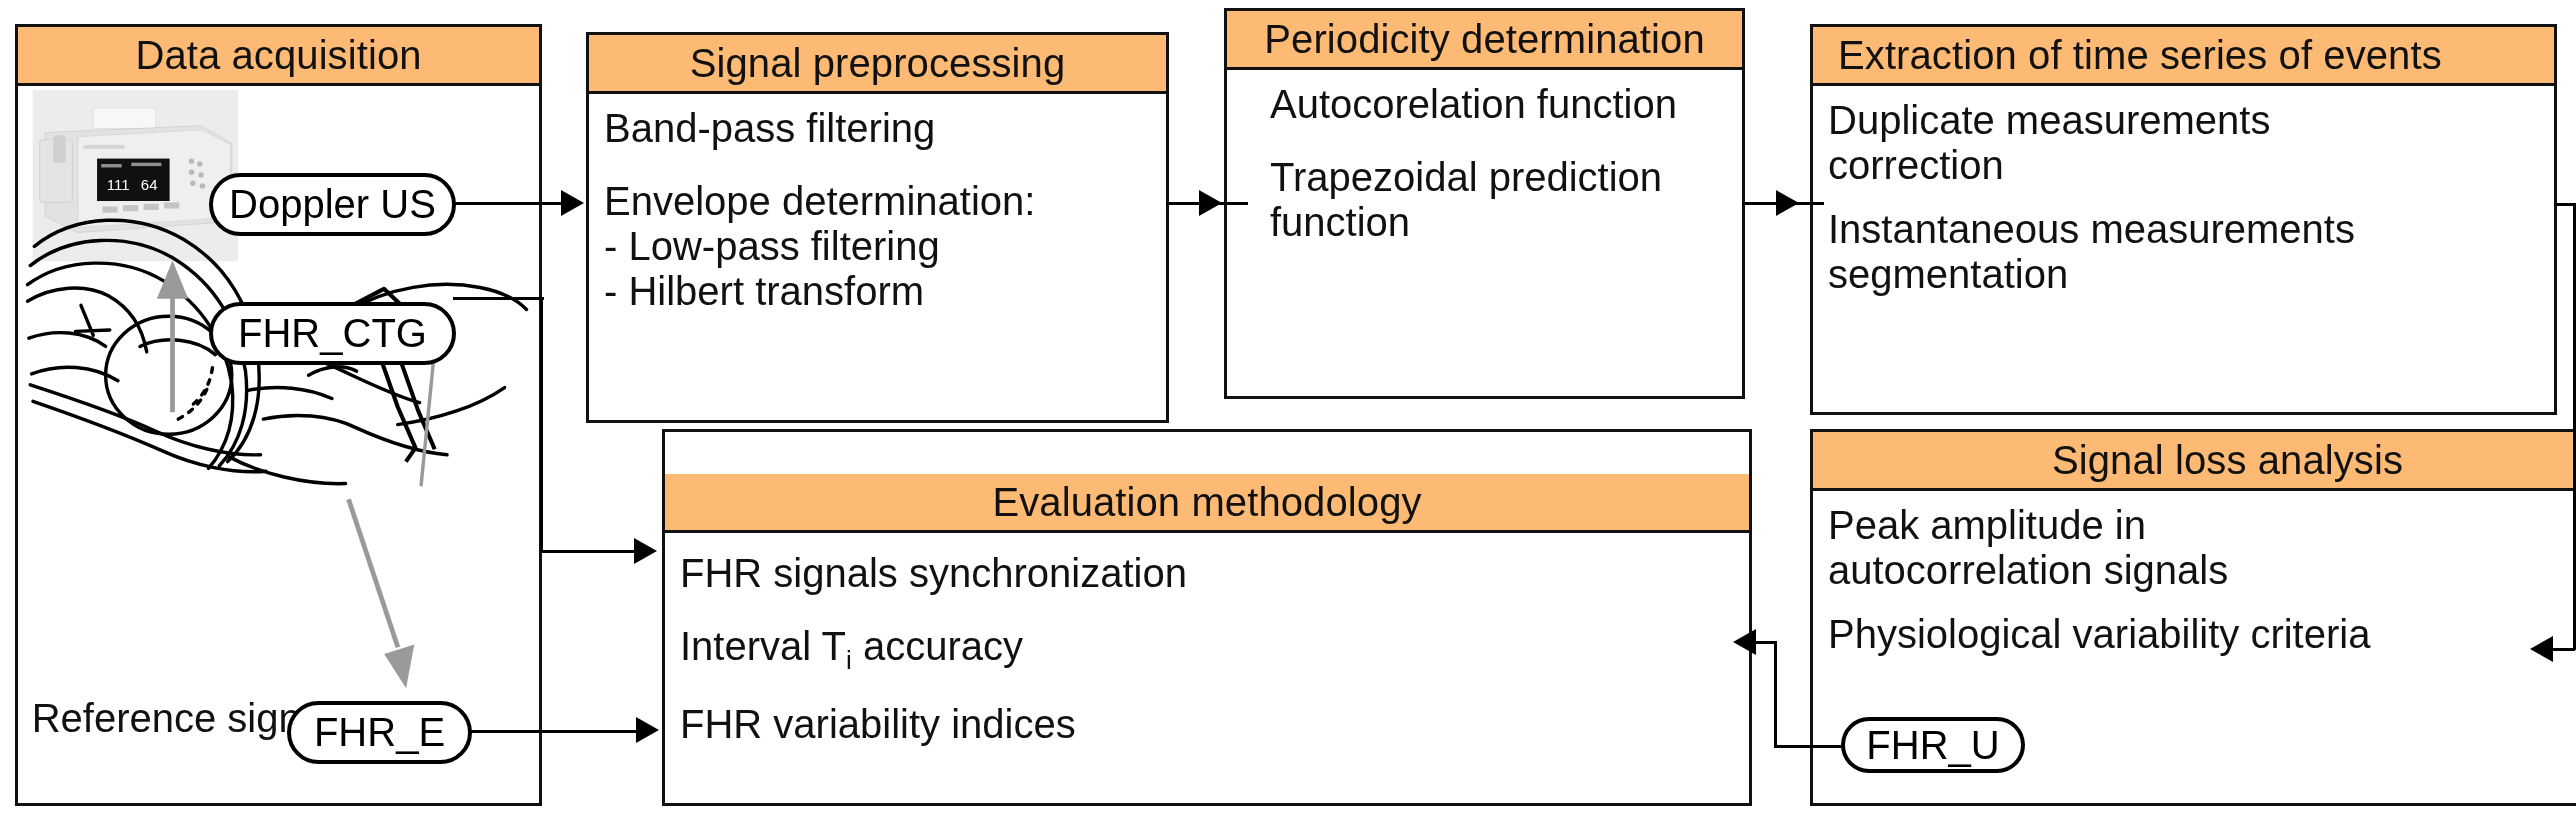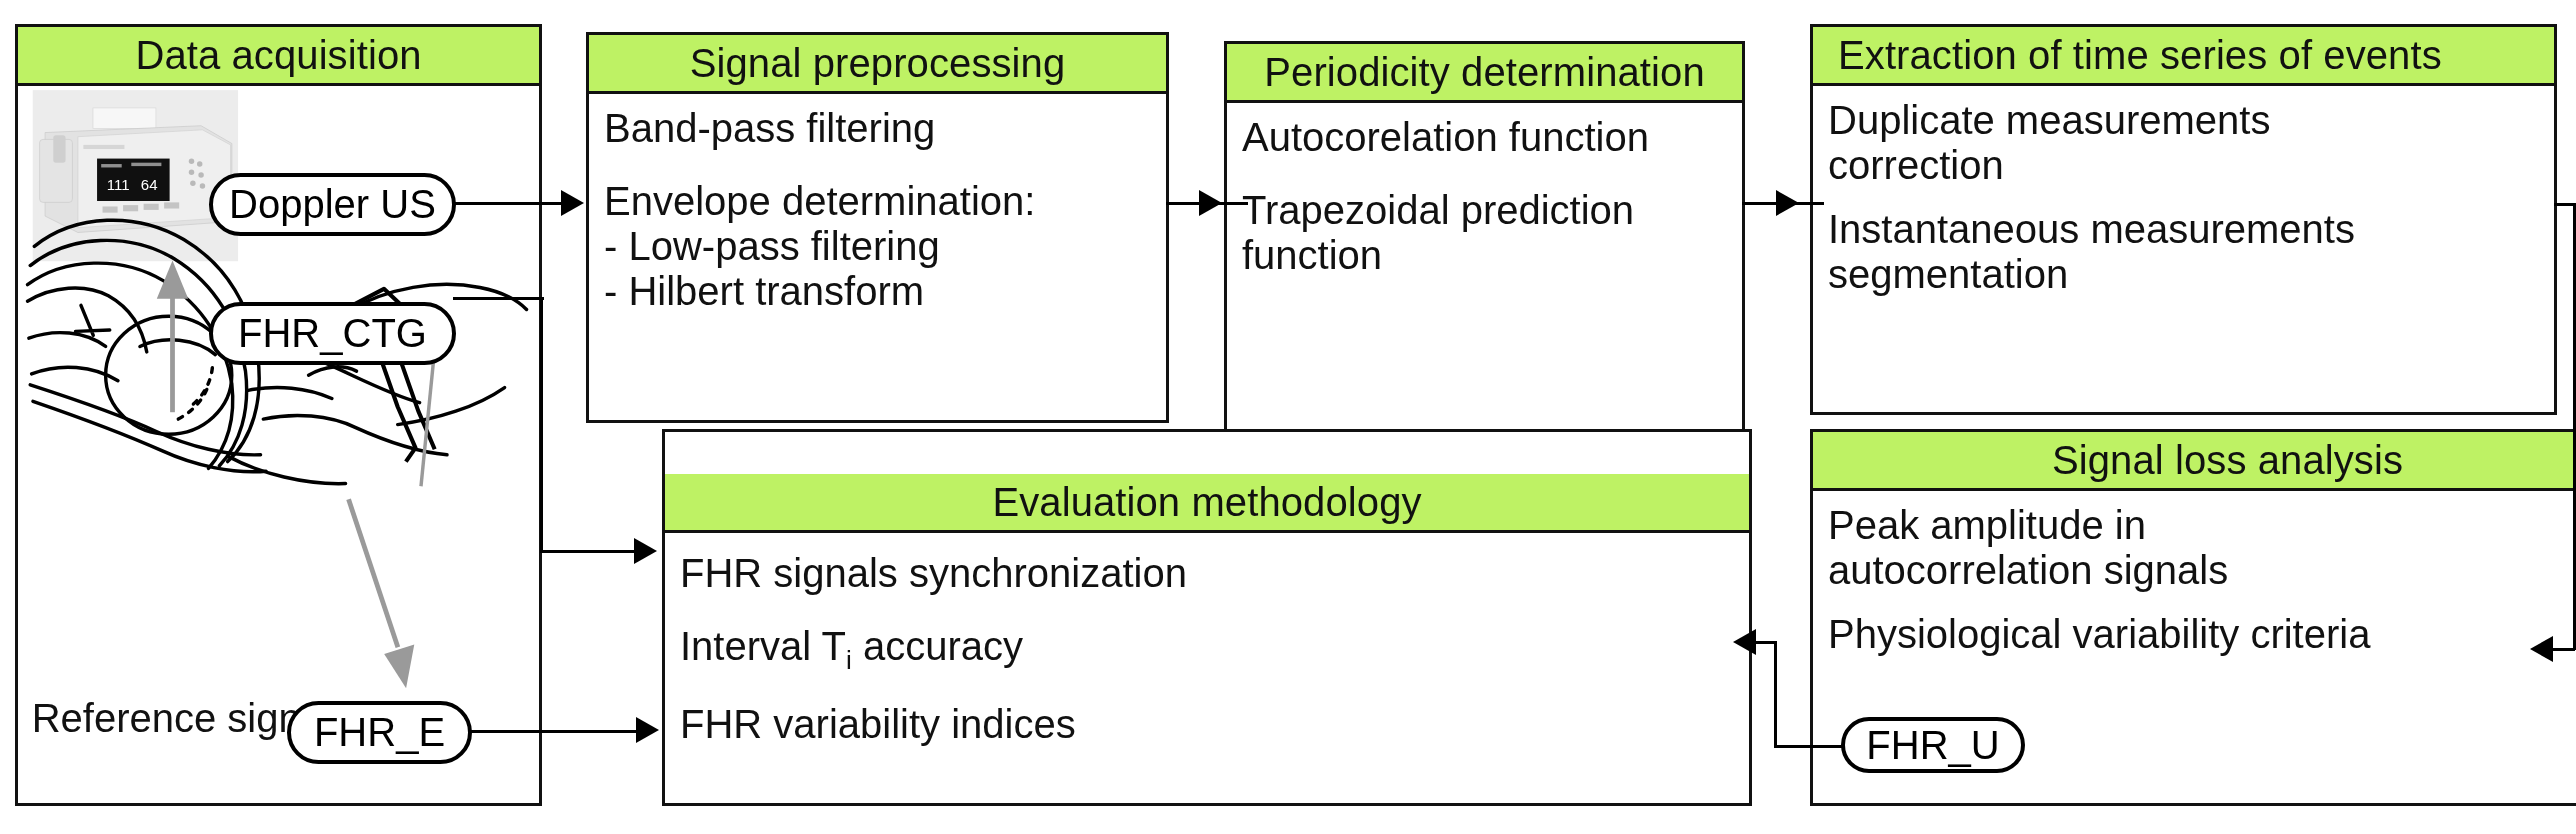--- a/index.html
+++ b/index.html
@@ -1,21 +1,21 @@
 <!DOCTYPE html>
 <html style="font-size:11px"><head>
 <meta charset="utf-8">
 <style>
   html,body{margin:0;padding:0;background:#ffffff;}
   body{font-family:"Liberation Sans", sans-serif;}
   #stage{position:relative;width:2576px;height:834px;background:#fff;overflow:hidden;}
 
   
   .box{position:absolute;box-sizing:border-box;border:3.4px solid #111;background:#ffffff;}
-  .box-hdr{box-sizing:border-box;width:100%;background:#bef264;border-bottom:3.4px solid #111;
+  .box-hdr{box-sizing:border-box;width:100%;background:#fdba74;border-bottom:3.4px solid #111;
            display:flex;align-items:center;justify-content:center;
            font-size:40px;color:#111;letter-spacing:0.1px;}
   .box-hdr.left{justify-content:flex-start;padding-left:25px;}
   .box-body{position:relative;box-sizing:border-box;padding:12.3px 15px 6.9px 15px;}
   .line{font-size:40px;color:#111;line-height:1.13;white-space:pre-line;}
   .gap{height:27.4px;}
   .gap-sm{height:18px;}
 
   
   .pill{position:absolute;box-sizing:border-box;border:4.1px solid #000;background:#fff;
@@ -135,23 +135,23 @@
     <div class="box-hdr" style="height:59px;">Signal preprocessing</div>
     <div class="box-body" style="height:328px;">
       <div class="line">Band-pass filtering</div>
       <div class="gap"></div>
       <div class="line">Envelope determination:
 - Low-pass filtering
 - Hilbert transform</div>
     </div>
   </div>
 
-  <div class="box" style="left:1224px;top:41px;width:521px;height:391px;">
+  <div class="box" style="left:1224px;top:8px;width:521px;height:391px;">
     <div class="box-hdr" style="height:59px;">Periodicity determination</div>
-    <div class="box-body" style="height:328px;">
+    <div class="box-body" style="height:328px;margin-left:28px;">
       <div class="line">Autocorelation function</div>
       <div class="gap"></div>
       <div class="line">Trapezoidal prediction
 function</div>
     </div>
   </div>
 
   <div class="box" style="left:1810px;top:24px;width:747px;height:391px;">
     <div class="box-hdr left" style="height:59px;">Extraction of time series of events</div>
     <div class="box-body" style="height:328px;">

